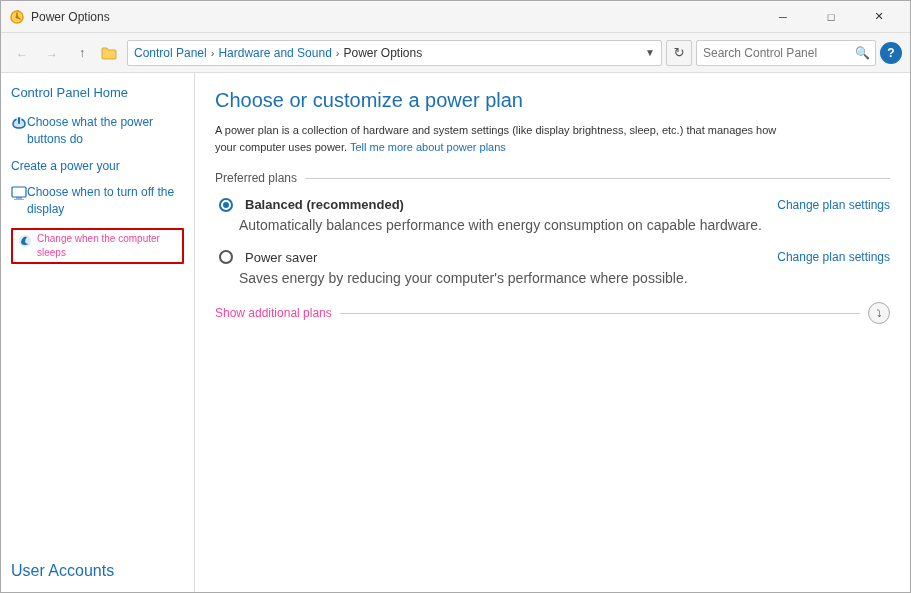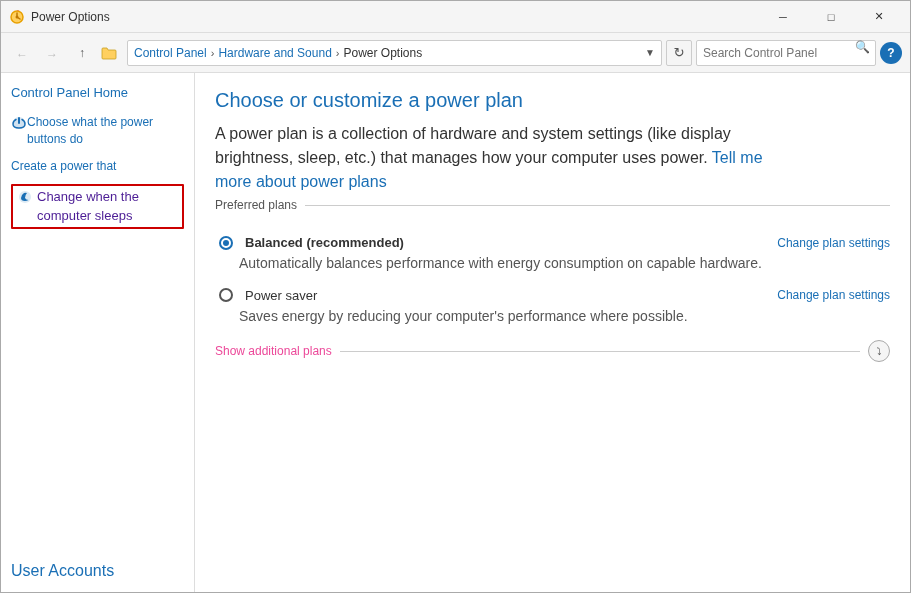--- a/index.html
+++ b/index.html
@@ -132,20 +132,21 @@
       border-radius: 2px;
       padding: 0 24px 0 6px;
       font-size: 12px;
       background: #fff;
       outline: none;
       position: relative;
     }
     .search-wrapper {
       position: relative;
       display: flex;
+      align-items: center;
     }
     .search-icon-inner {
       position: absolute;
       right: 6px;
       color: #555;
       font-size: 12px;
       pointer-events: none;
     }
     .help-btn {
       width: 22px;
@@ -198,23 +199,23 @@
     .sidebar-link-icon {
       width: 16px;
       height: 16px;
       flex-shrink: 0;
       margin-top: 1px;
     }
     .sidebar-link-highlighted {
       border: 2px solid #cc0000;
       padding: 2px 4px;
       border-radius: 1px;
-      color: #4c1d95;
-      cursor: pointer;
-      font-size: 13px;
+      color: #ec4899;
+      cursor: pointer;
+      font-size: 10px;
       margin-bottom: 10px;
       line-height: 1.4;
       display: flex;
       align-items: flex-start;
       gap: 4px;
     }
     .sidebar-spacer { flex: 1; }
     .see-also {
       color: #555;
       font-size: 12px;
@@ -232,37 +233,37 @@
       padding: 16px 20px;
       overflow-y: auto;
     }
     .page-title {
       font-size: 20px;
       font-weight: 300;
       color: #1a6fb5;
       margin-bottom: 10px;
     }
     .page-description {
-      font-size: 16px;
+      font-size: 11px;
       color: #333;
       line-height: 1.5;
       max-width: 580px;
-      margin-bottom: 4px;
+      margin-bottom: 16px;
     }
     .tell-me-link {
       color: #1a6fb5;
       cursor: pointer;
     }
 
     
     .section-header {
       display: flex;
       align-items: center;
       gap: 8px;
-      margin-bottom: 23px;
+      margin-bottom: 12px;
     }
     .section-label {
       font-size: 12px;
       color: #555;
       white-space: nowrap;
     }
     .section-line {
       flex: 1;
       height: 1px;
       background: #ccc;
@@ -407,23 +408,31 @@
       <div class="sidebar-link">
         <svg class="sidebar-link-icon" viewBox="0 0 16 16">
           <circle cx="8" cy="8" r="6" fill="#1a6fb5" opacity="0.2"></circle>
           <path d="M8 3 L8 8" stroke="#1a6fb5" stroke-width="2" stroke-linecap="round"></path>
           <path d="M5 4.5 Q2 6 2 9 Q2 13 8 13 Q14 13 14 9 Q14 6 11 4.5" stroke="#1a6fb5" stroke-width="1.5" fill="none" stroke-linecap="round"></path>
         </svg>
         <span>Choose what the power buttons do</span>
       </div>
 
       <div class="sidebar-link">
-        <span>Create a power that</span>
-      </div>
-
+        <span>Create a power your</span>
+      </div>
+
+      <div class="sidebar-link">
+        <svg class="sidebar-link-icon" viewBox="0 0 16 16">
+          <rect x="1" y="2" width="14" height="10" rx="1" fill="none" stroke="#1a6fb5" stroke-width="1.2"></rect>
+          <rect x="5" y="12" width="6" height="2" fill="#1a6fb5" opacity="0.5"></rect>
+          <rect x="3" y="14" width="10" height="1" fill="#1a6fb5" opacity="0.5"></rect>
+        </svg>
+        <span>Choose when to turn off the display</span>
+      </div>
 
       <div class="sidebar-link-highlighted">
         <svg class="sidebar-link-icon" viewBox="0 0 16 16">
           <circle cx="8" cy="8" r="6" fill="#1a6fb5" opacity="0.15"></circle>
           <path d="M7 4 Q4 6 4 9 Q4 12 8 12 Q10 12 11.5 11 Q9 11 8 9 Q8 6 10 4 Q8.5 3.5 7 4Z" fill="#1a6fb5"></path>
         </svg>
         <span>Change when the computer sleeps</span>
       </div>
 
       <div class="sidebar-spacer"></div>

